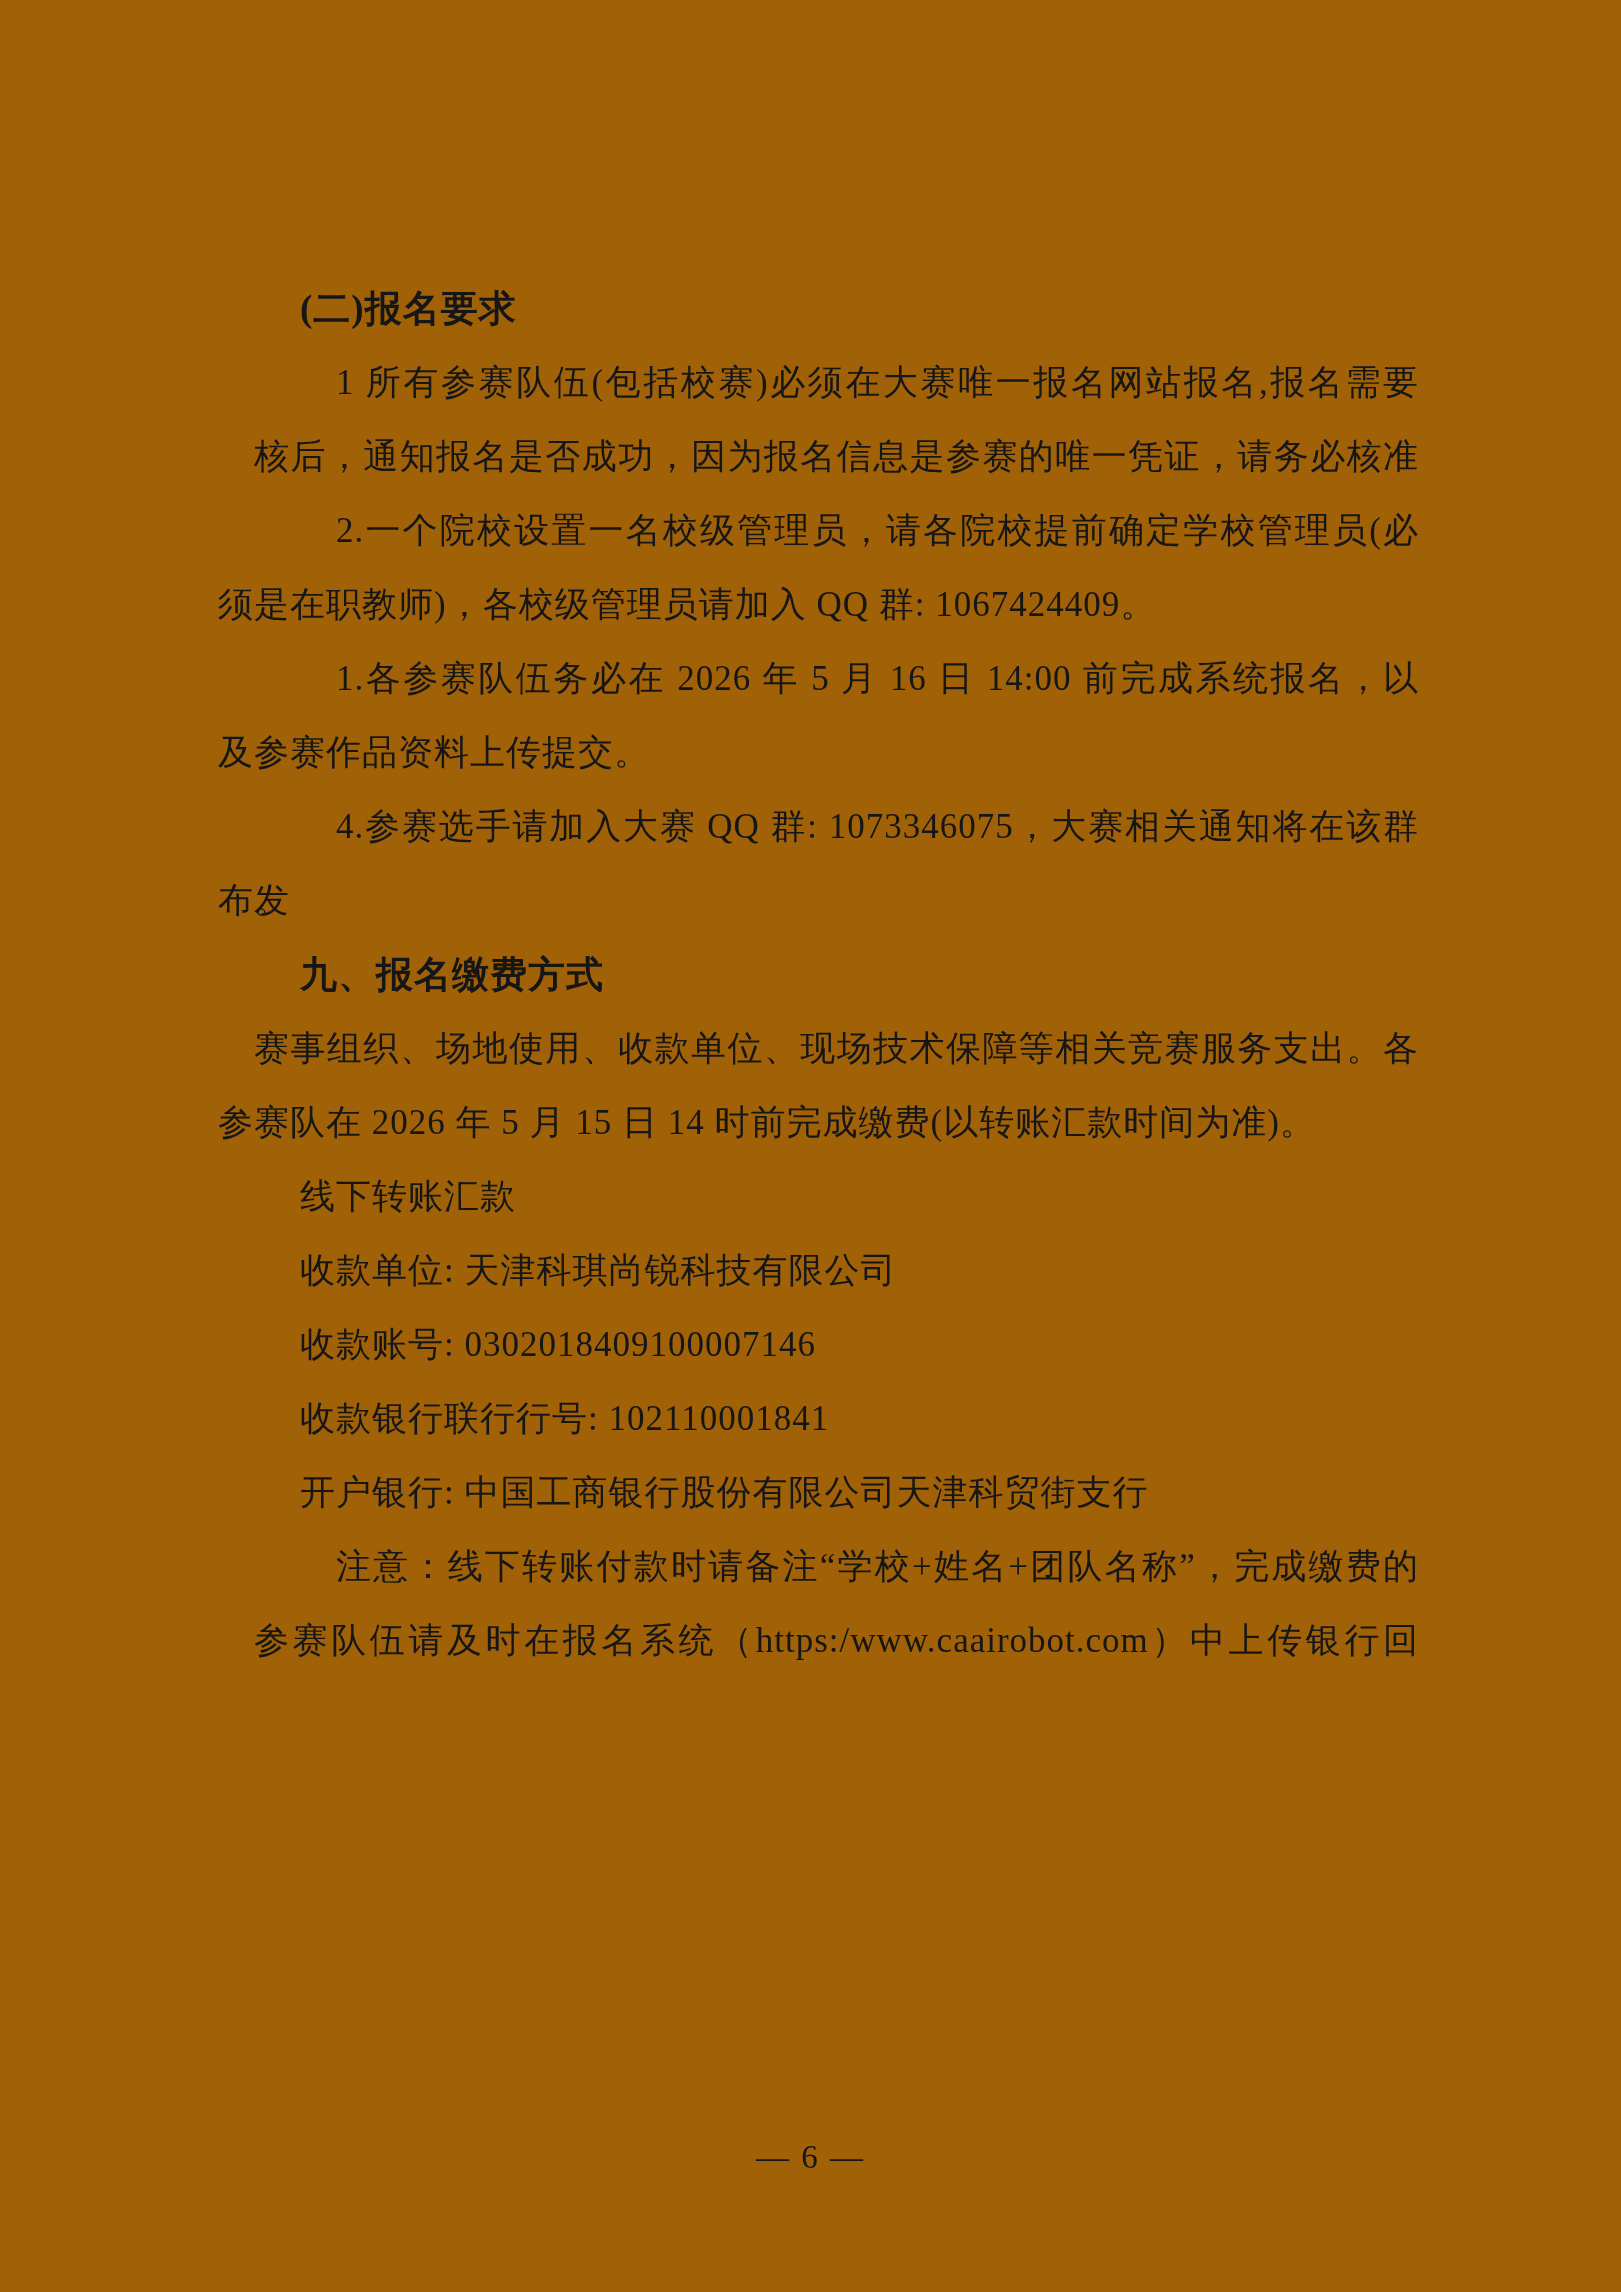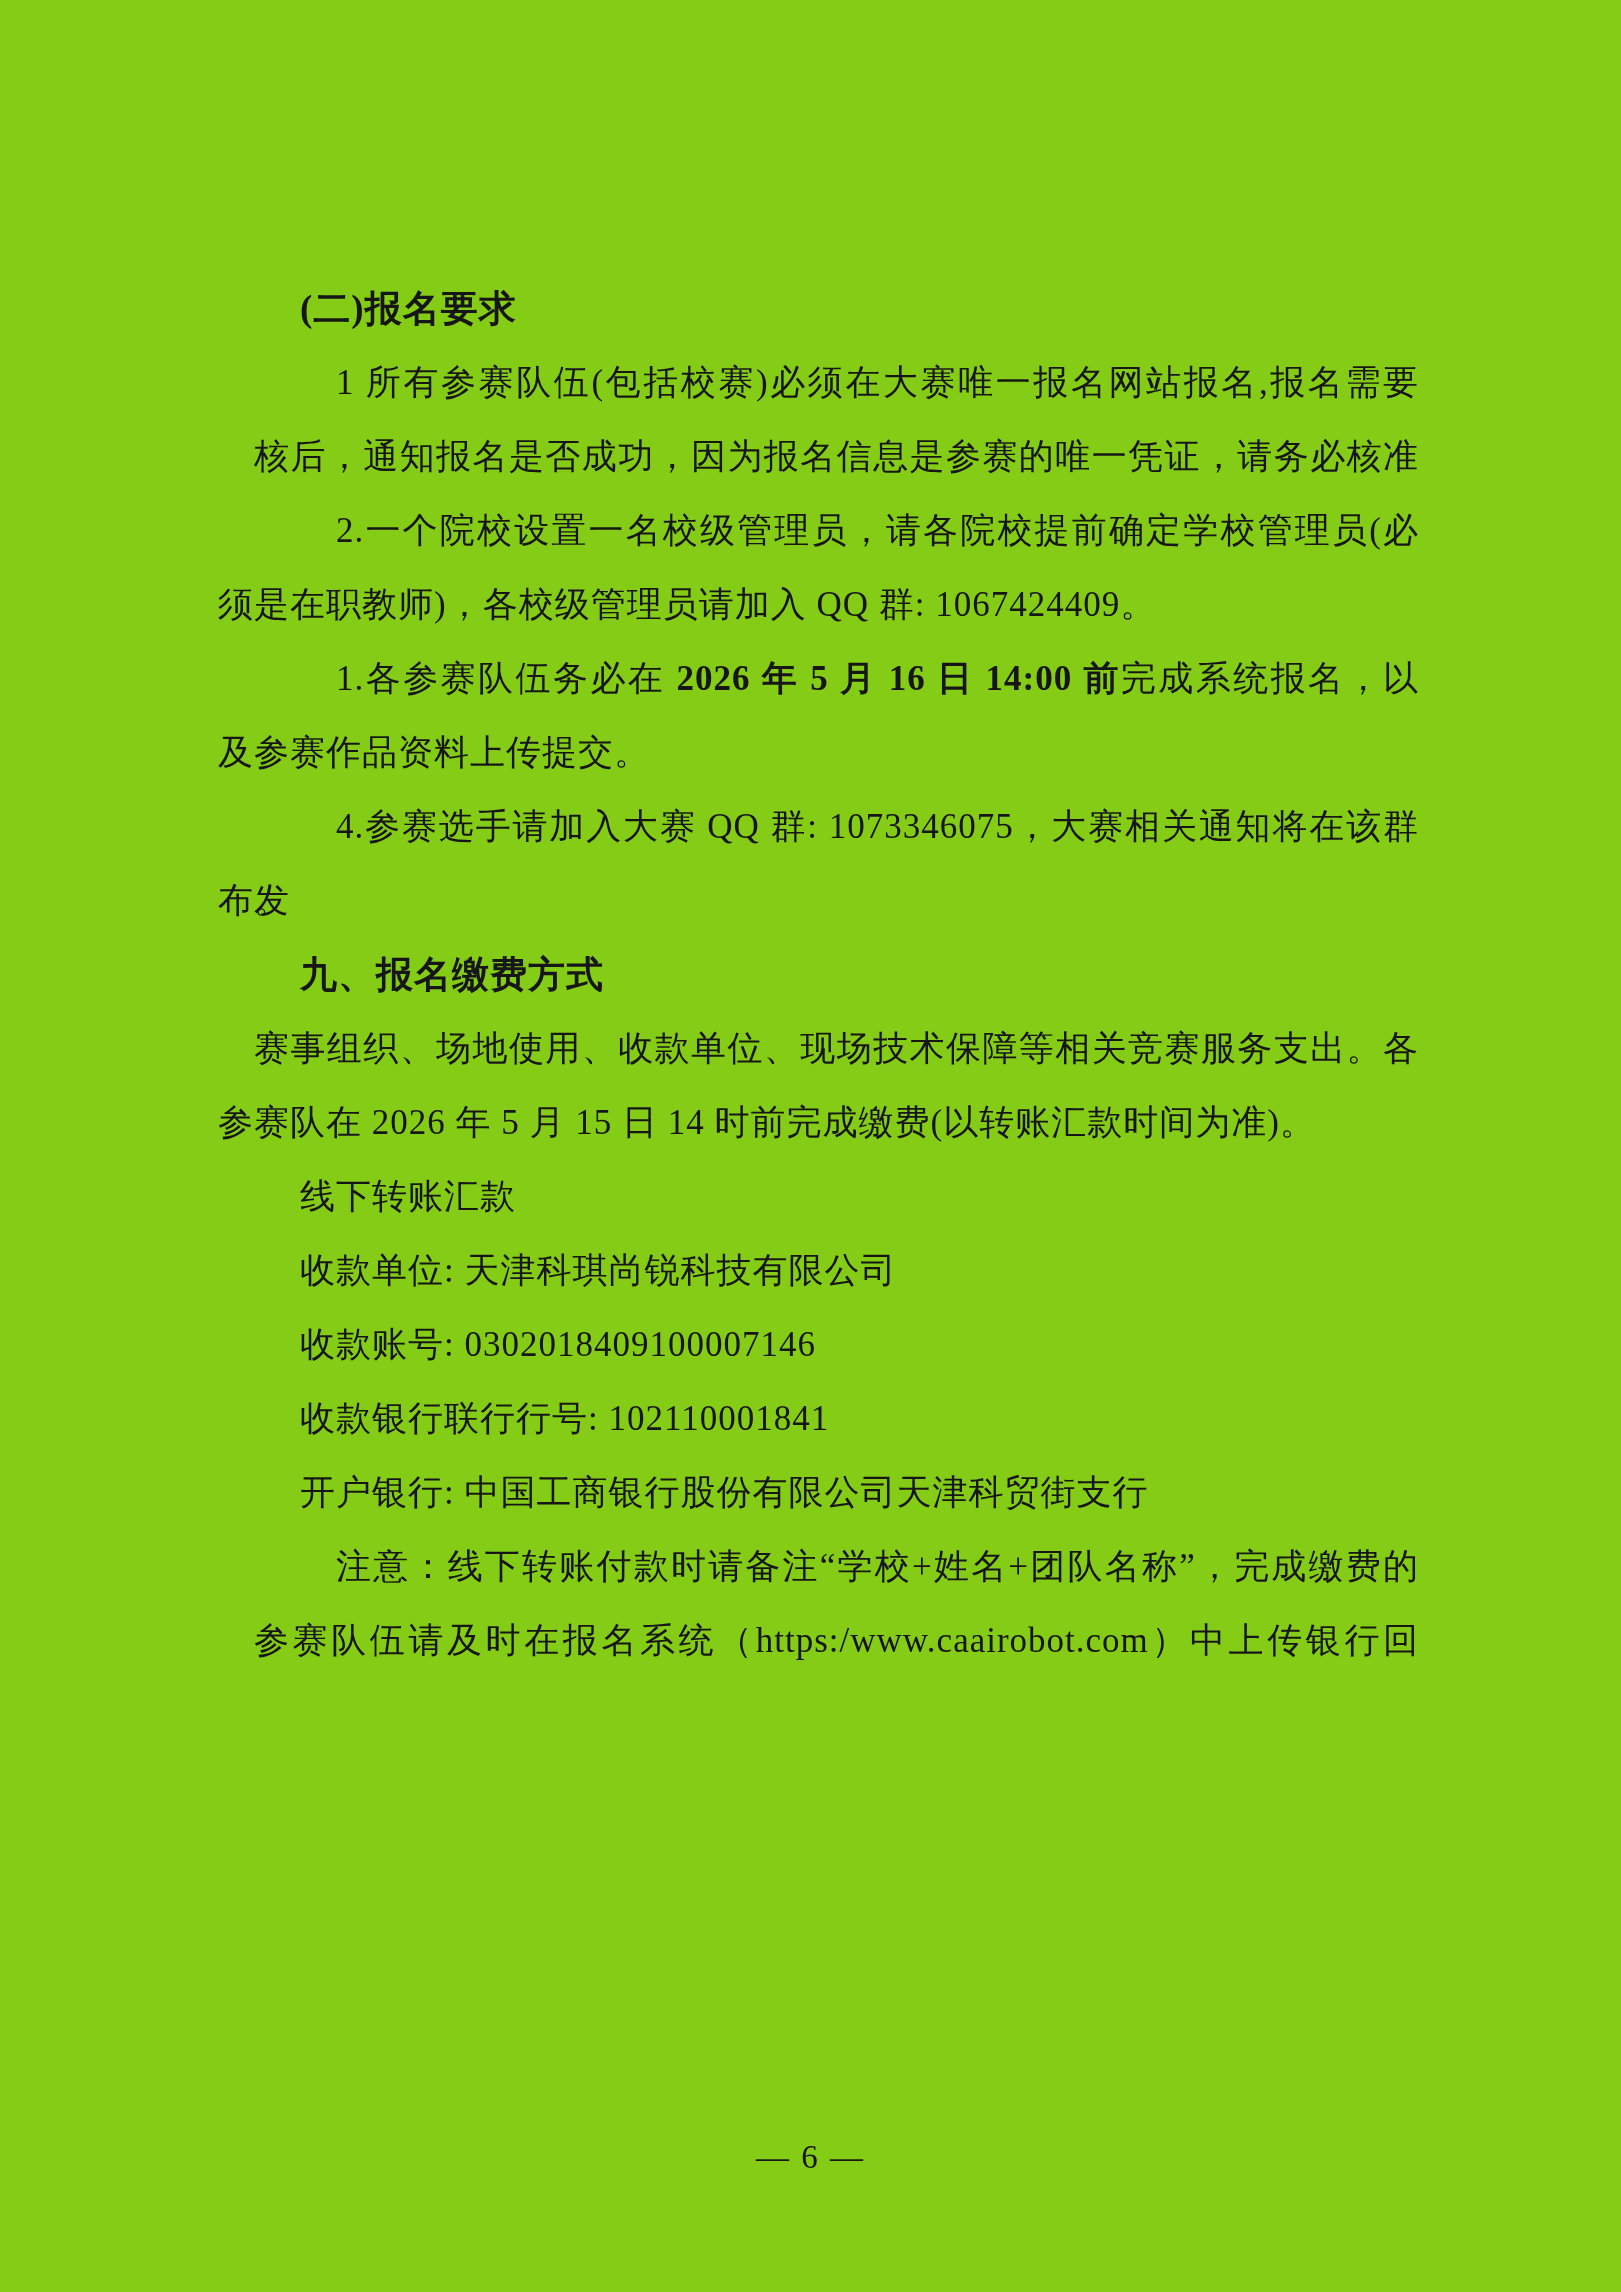--- a/index.html
+++ b/index.html
@@ -4,21 +4,21 @@
 <style>
   html, body {
     margin: 0;
     padding: 0;
     background: #ffffff;
   }
   .page {
     position: relative;
     width: 1621px;
     height: 2293px;
-    background: #84cc16;
+    background: #a16207;
     font-family: "Liberation Serif", "DejaVu Serif", serif;
     color: #161616;
     overflow: hidden;
   }
   .doc {
     position: absolute;
     left: 218px;
     top: 272px;
     width: 1201px;
   }
@@ -36,21 +36,21 @@
     margin-left: 36px;
   }
   .indent {
     text-indent: 82px;
   }
   .heading {
     font-weight: bold;
     font-size: 37px;
   }
   .bold-run {
-    font-weight: bold;
+    font-weight: normal;
   }
   .footer {
     position: absolute;
     top: 2139px;
     left: 0;
     width: 100%;
     text-align: center;
     font-size: 33px;
     letter-spacing: 2px;
     color: #161616;

